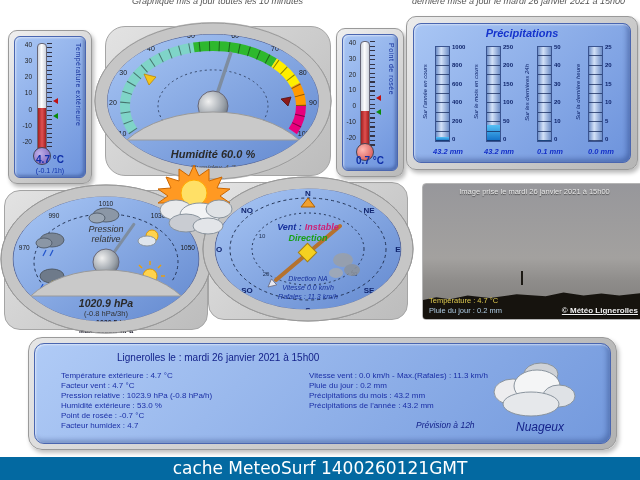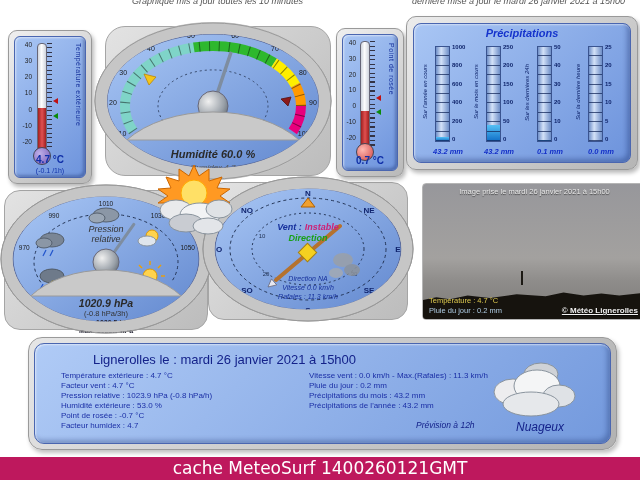--- a/index.html
+++ b/index.html
@@ -71,26 +71,26 @@
   .cam-rain{position:absolute;left:6px;bottom:4px;font-size:7.5px;color:#aecbe2;}
   .cam-credit{position:absolute;right:8px;bottom:4px;font-size:8px;font-weight:bold;color:#f2f2f2;
     text-shadow:0 1px 1px rgba(0,0,0,.6);text-decoration:underline;}
   
   #summary-frame{position:absolute;left:28px;top:337px;width:587px;height:111px;
     background:linear-gradient(135deg,#e6e6e6,#b2b2b2);border:1px solid #9a9a9a;border-radius:14px;
     box-shadow:2px 3px 4px rgba(0,0,0,.25);}
   #summary-inner{position:absolute;inset:5px;background:linear-gradient(135deg,#b0cbf6,#7399dd);
     border:1px solid #4a66b0;border-radius:10px;
     box-shadow:inset 1px 1px 2px rgba(255,255,255,.6), inset -3px -3px 5px rgba(0,20,80,.28);}
-  .s-title{position:absolute;left:10px;top:8px;font-size:13px;color:#14228a;padding-left:48px;}
+  .s-title{position:absolute;left:34px;top:8px;font-size:10px;color:#14228a;padding-left:48px;}
   .s-col{position:absolute;top:27px;font-size:8px;color:#1b2fa6;line-height:10px;}
   .s-forecast-label{position:absolute;left:381px;top:76px;font-size:8.5px;font-style:italic;color:#14228a;}
   .s-forecast-value{position:absolute;left:481px;top:76px;font-size:12px;font-style:italic;color:#14228a;}
   
-  #footer{position:absolute;left:0;bottom:0;width:640px;height:23px;background:#be185d;}
+  #footer{position:absolute;left:0;bottom:0;width:640px;height:23px;background:#0369a1;}
   #footer span{display:block;width:100%;text-align:center;color:#fff;font-size:17px;line-height:22px;
     font-family:"DejaVu Sans",sans-serif;}
 </style>
 </head>
 <body>
 
 <div id="screen">
 
   <div class="hdr" style="left:85px;width:265px;text-align:center;">Graphique mis à jour toutes les 10 minutes</div>
   <div class="hdr" style="left:412px;">dernière mise à jour le mardi 26 janvier 2021 à 15h00</div>

